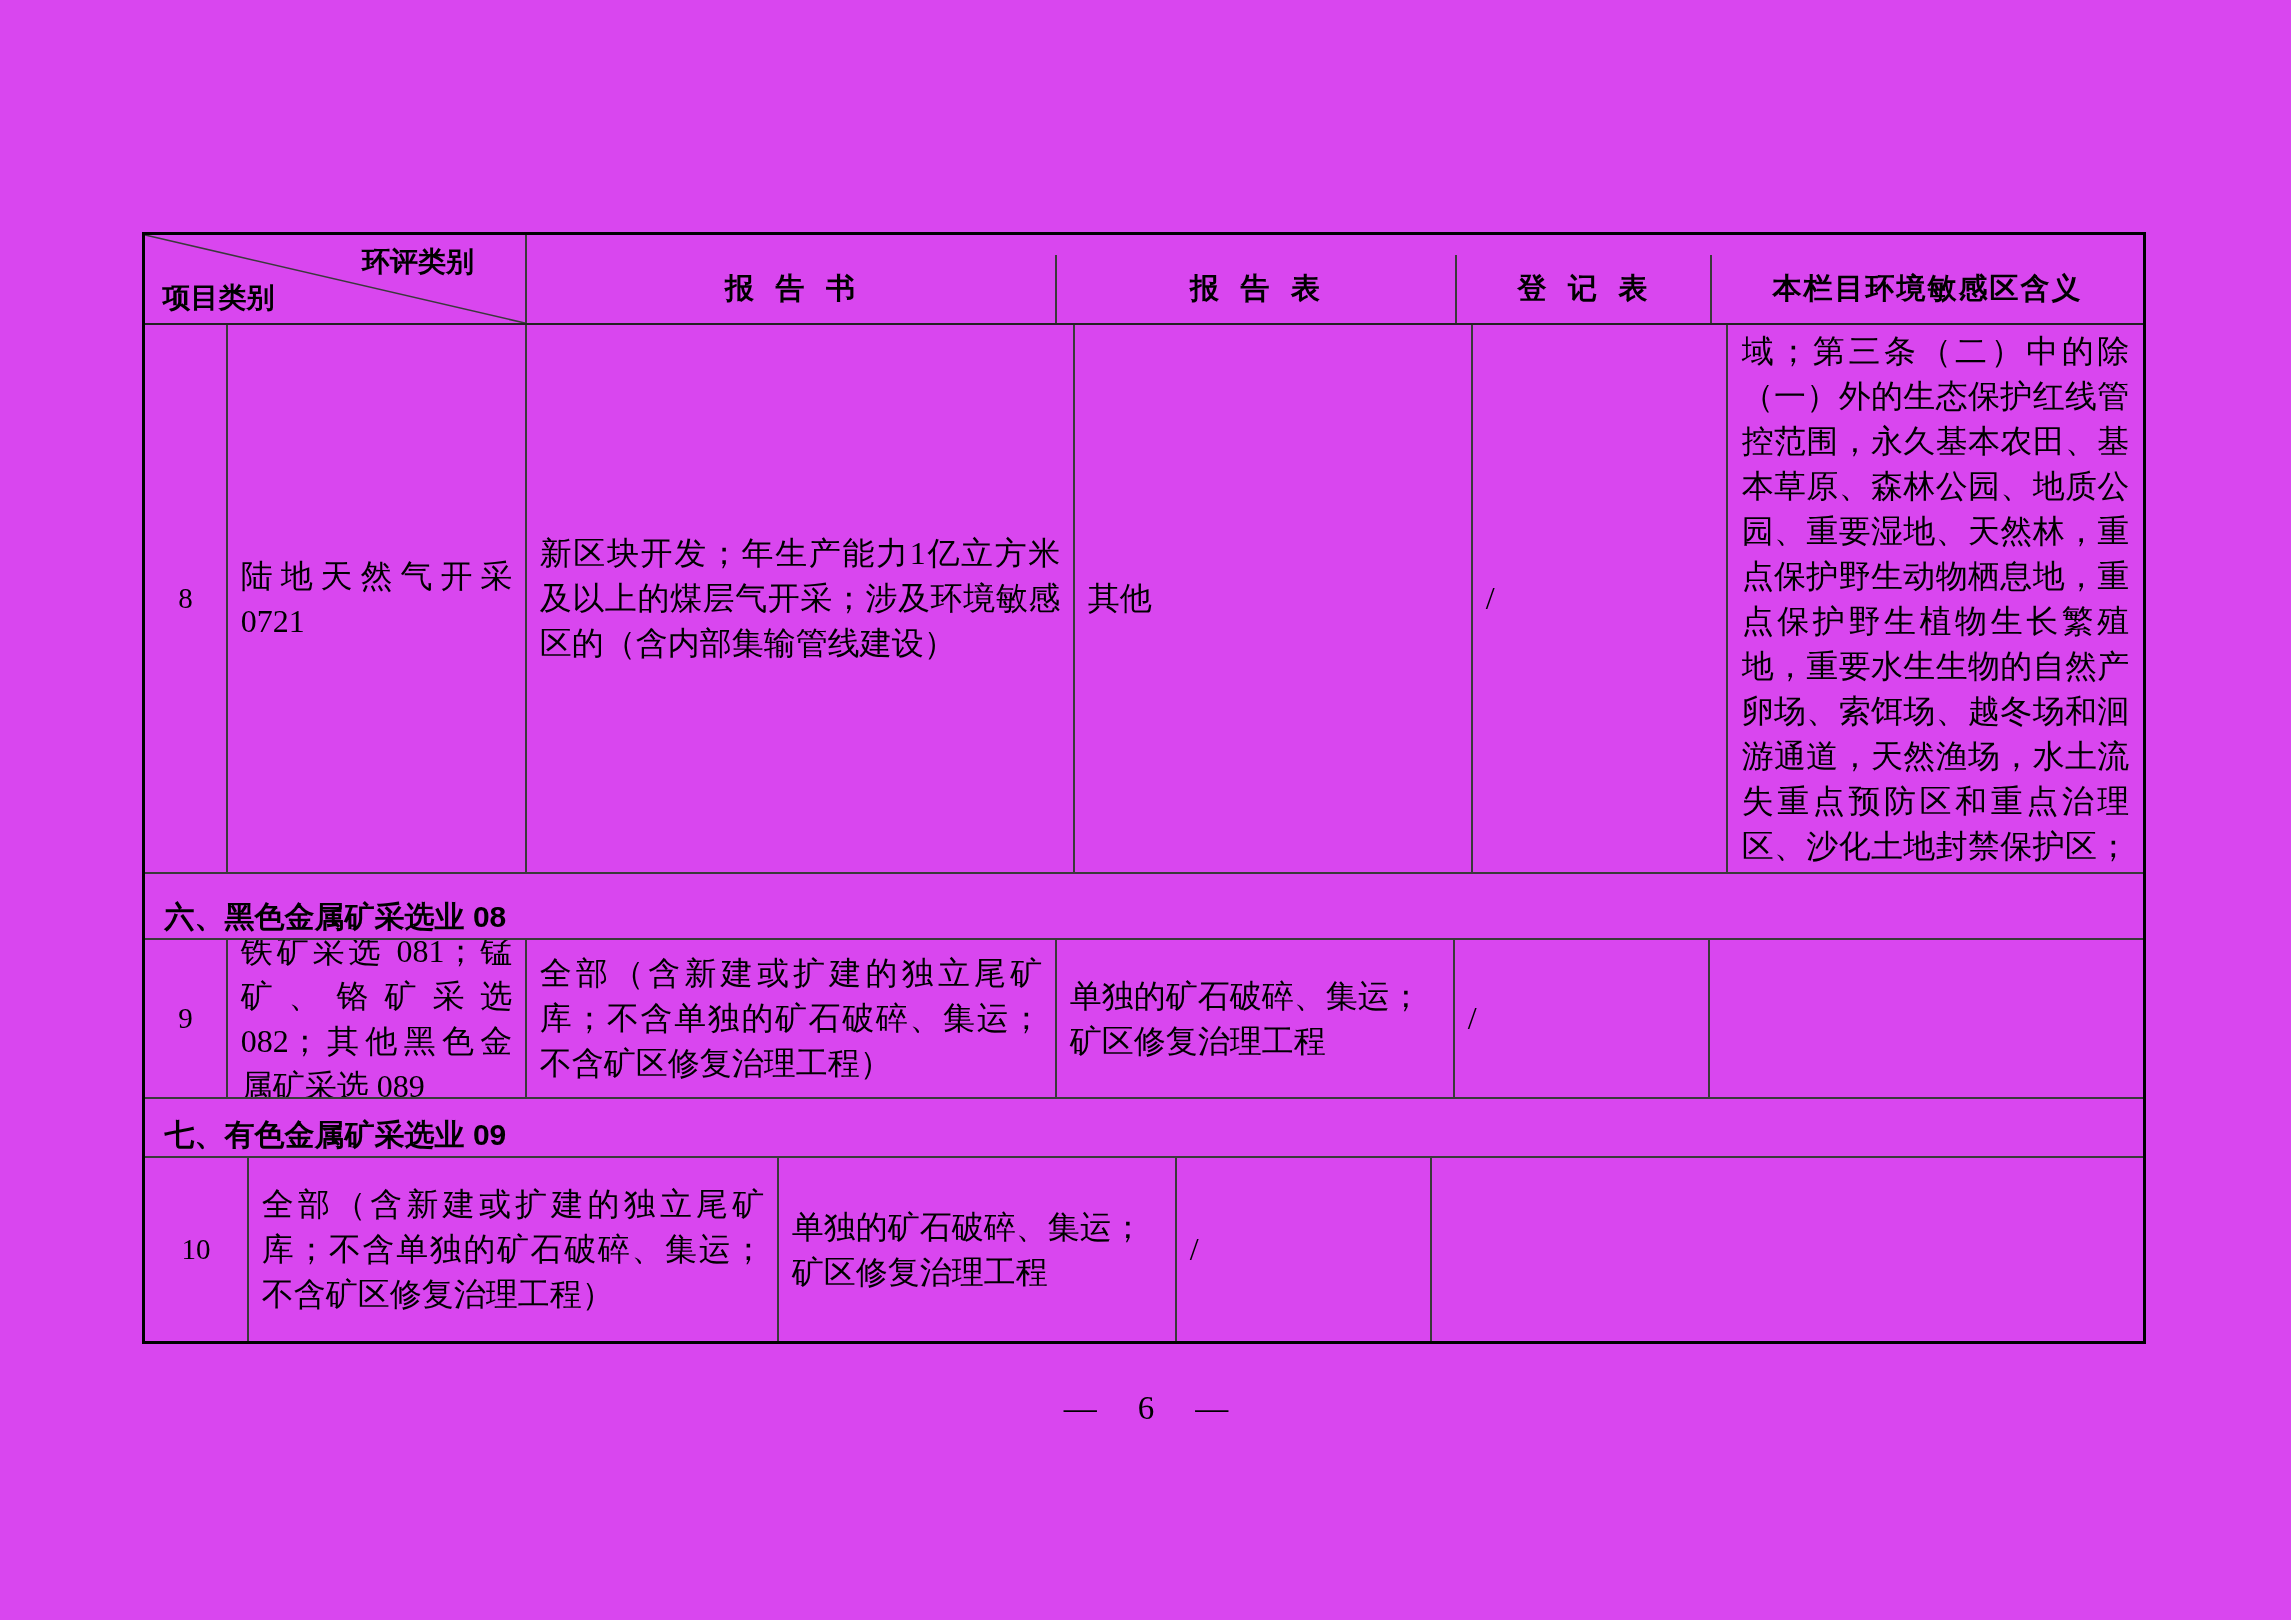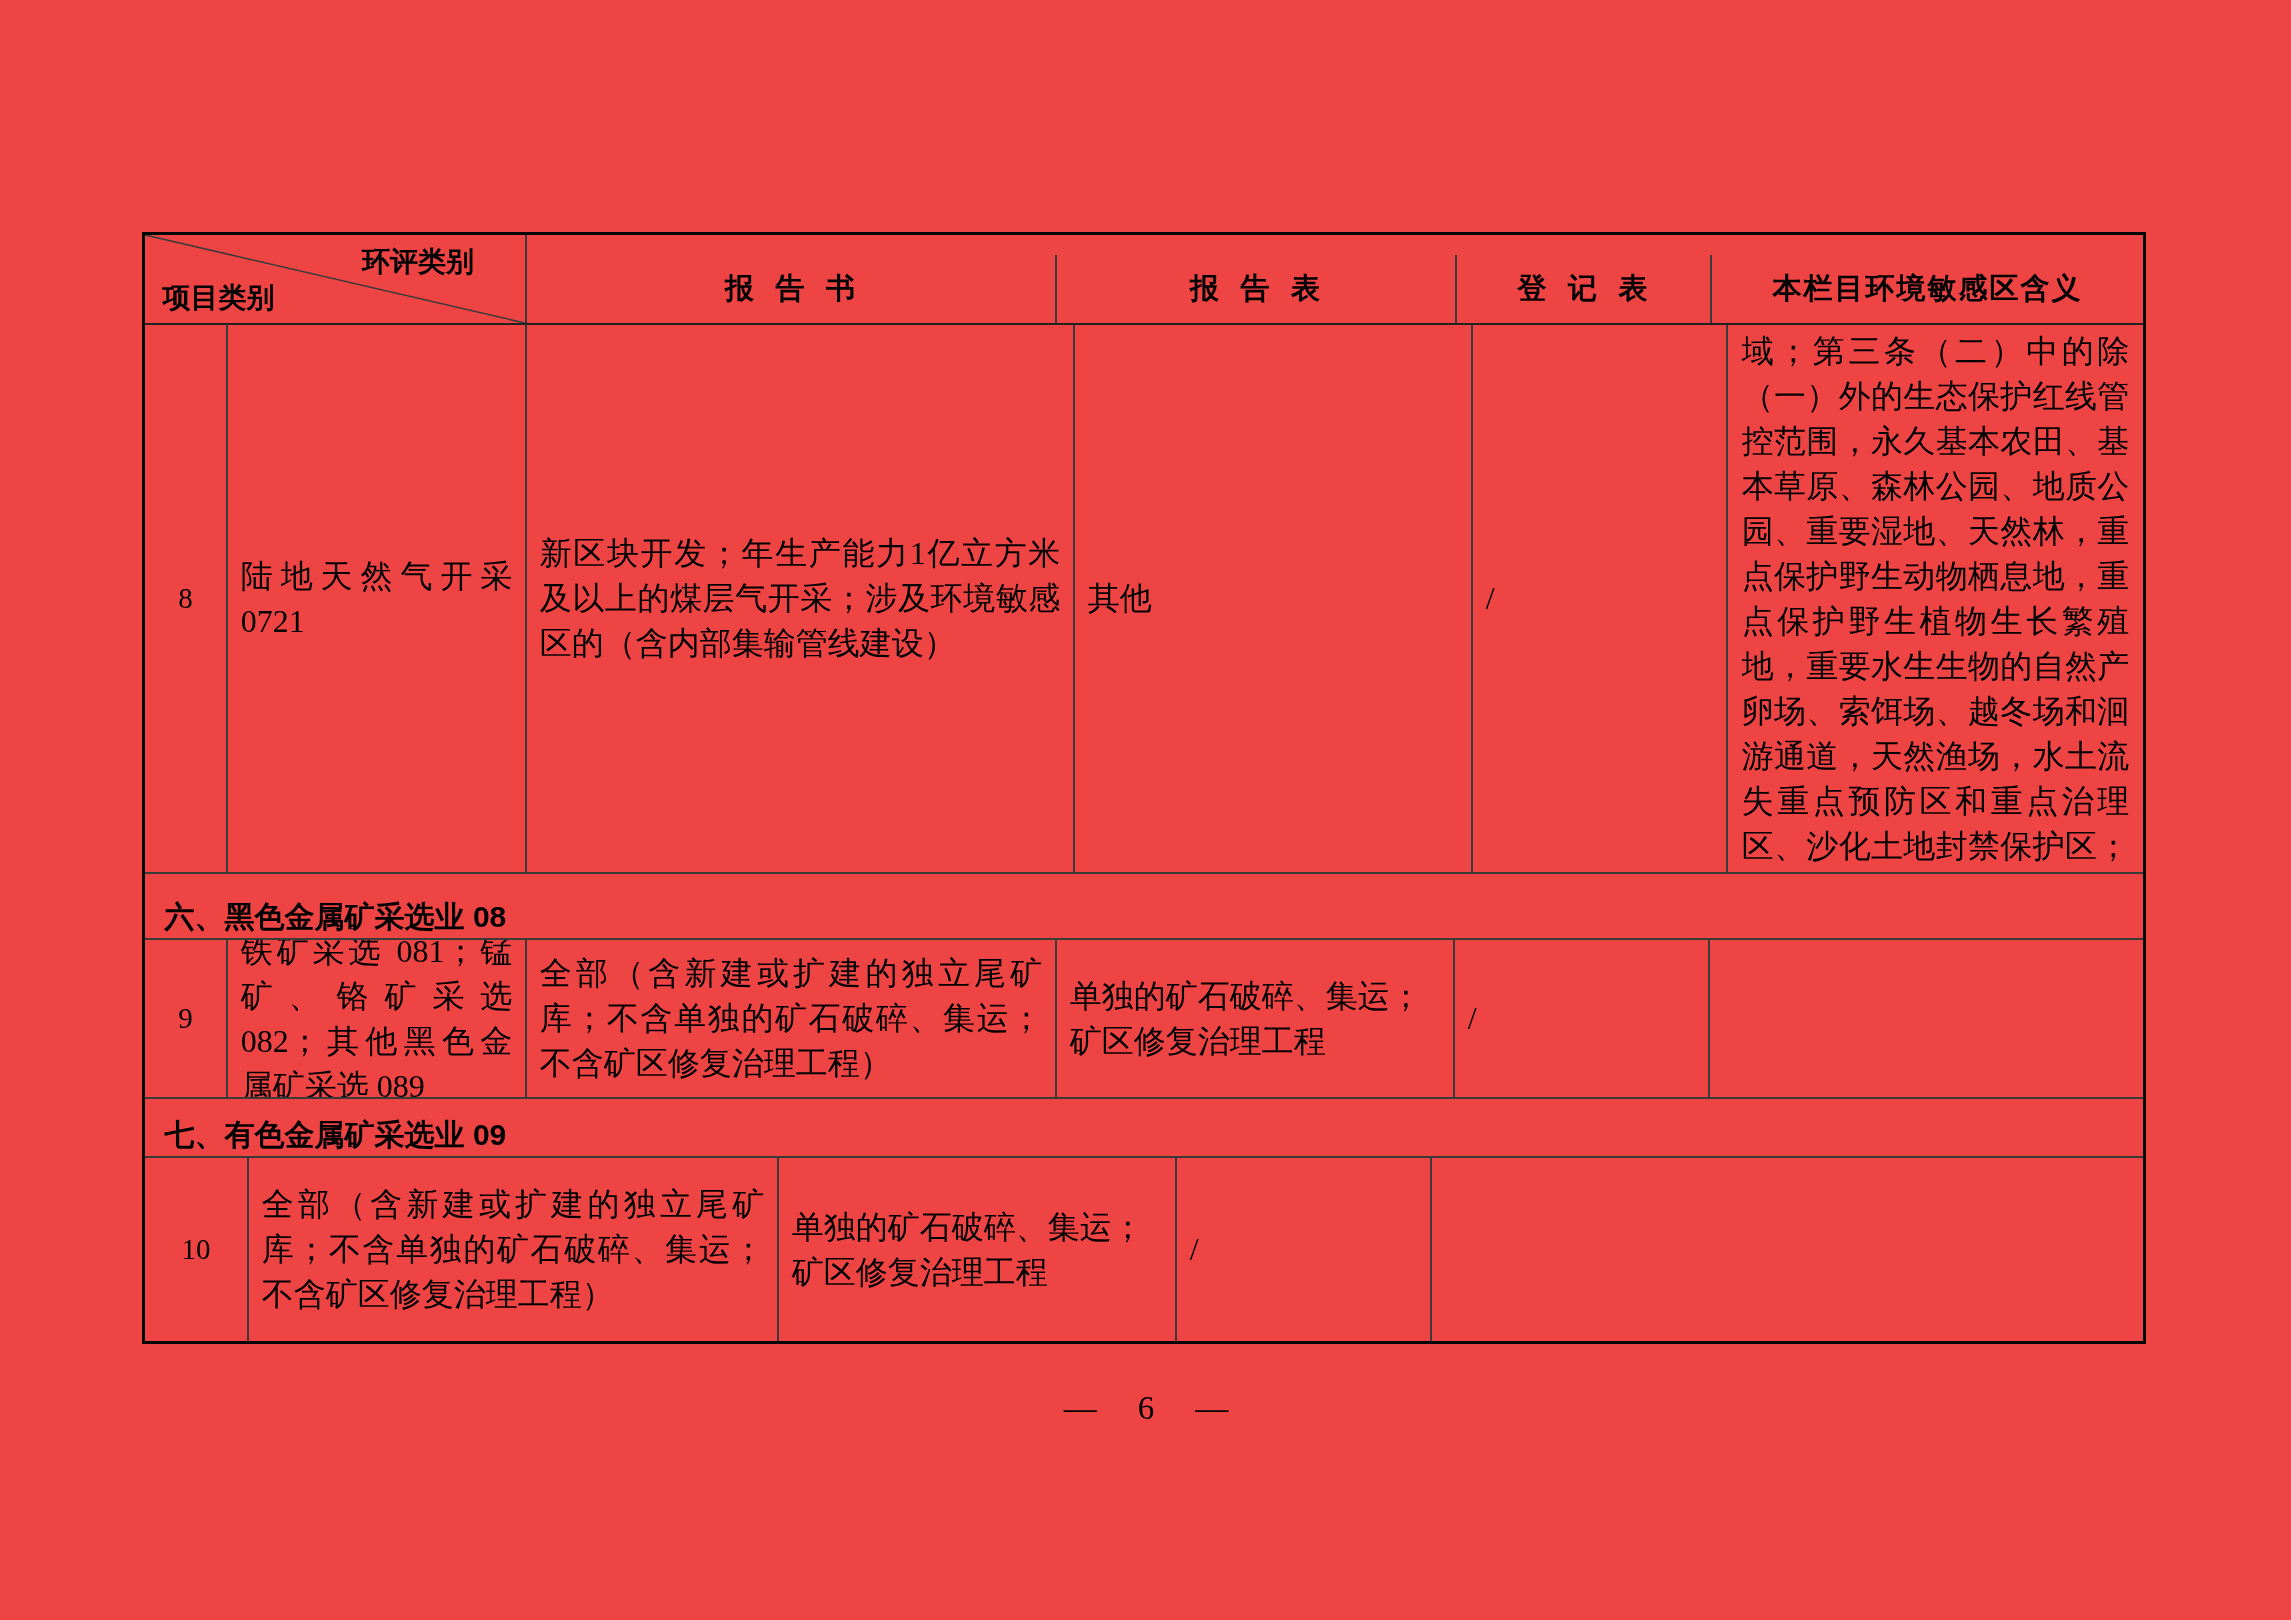--- a/index.html
+++ b/index.html
@@ -9,21 +9,21 @@
     width: 2292px;
     height: 1620px;
     position: relative;
     font-family: "Liberation Serif", "DejaVu Serif", serif;
     color: #000;
   }
   .page {
     position: absolute;
     left: 0; top: 0;
     width: 2292px; height: 1620px;
-    background: #ef4444;
+    background: #d946ef;
   }
   .table {
     position: absolute;
     left: 142px; top: 232px;
     width: 2004px; height: 1112px;
     border: 3.9px solid #000;
     box-sizing: border-box;
     display: flex;
     flex-direction: column;
   }

